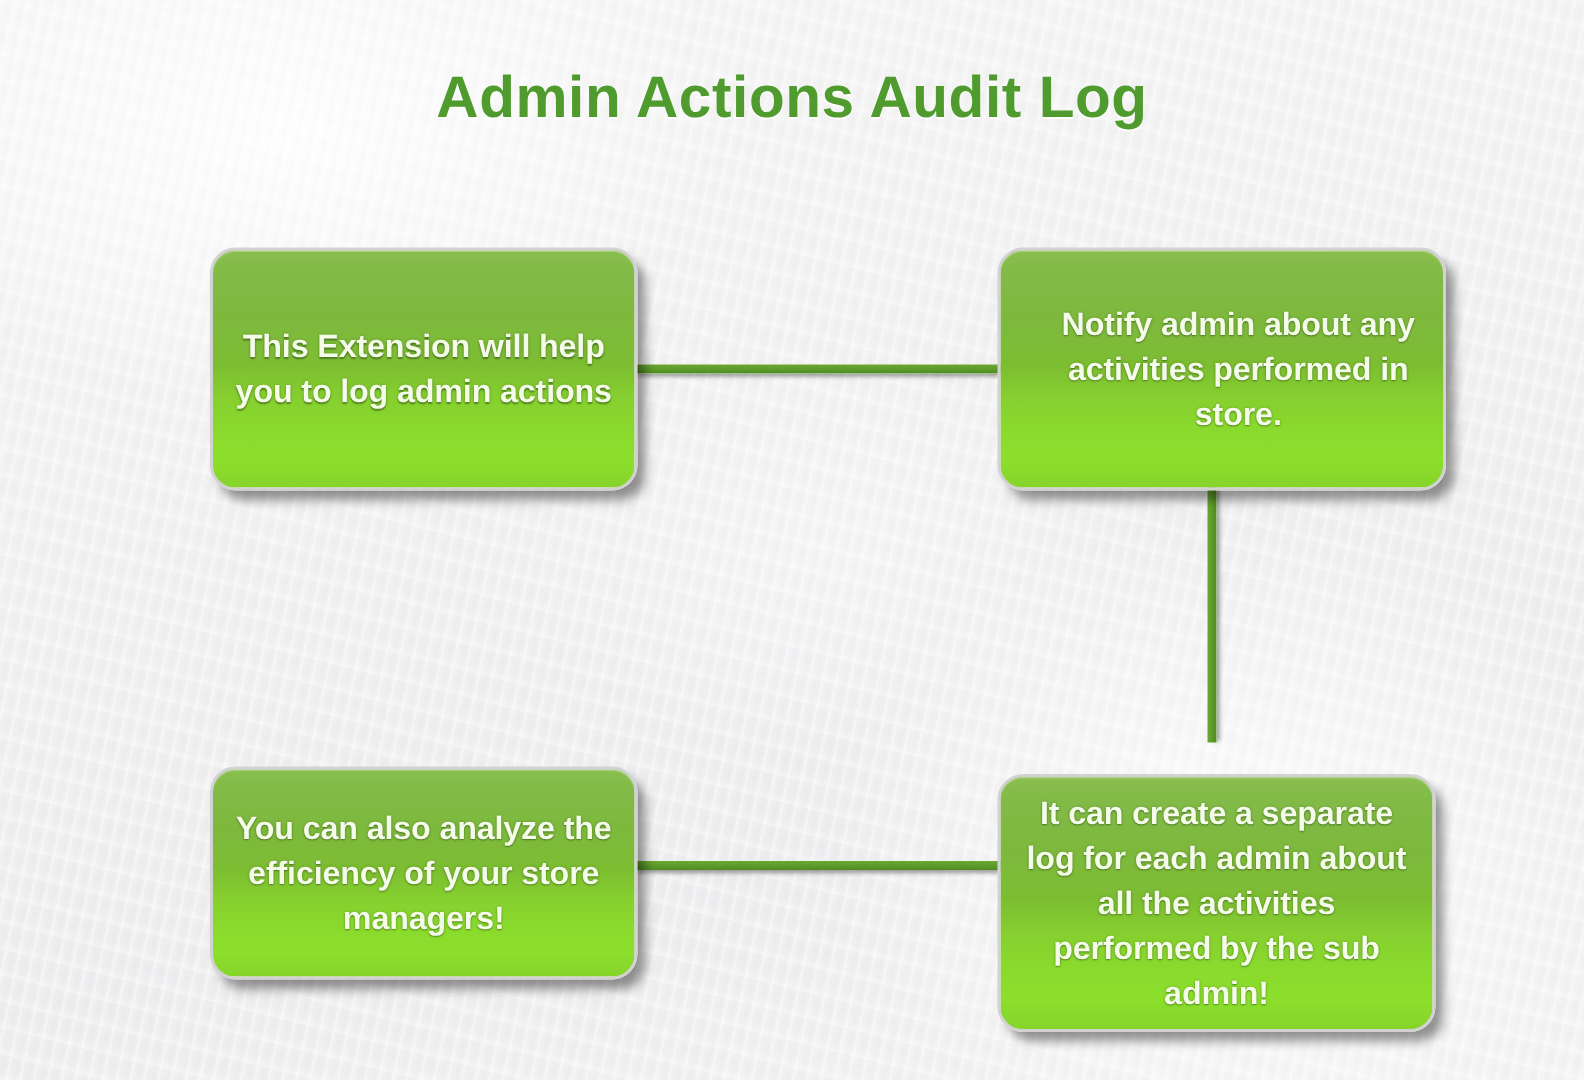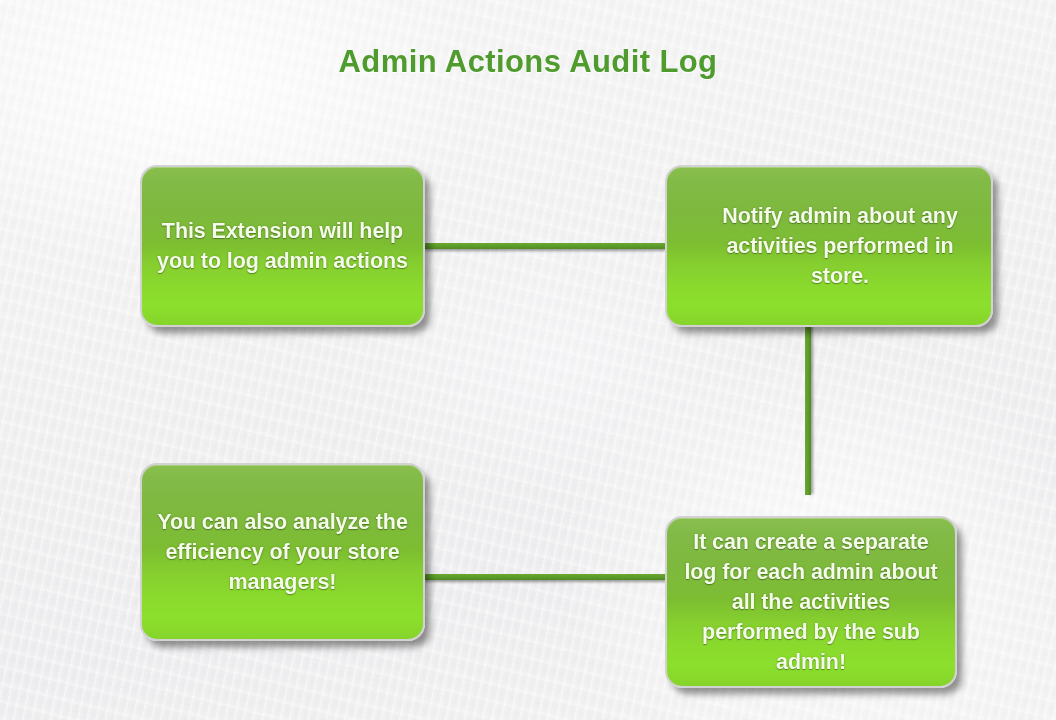--- a/index.html
+++ b/index.html
@@ -39,21 +39,21 @@
     opacity: 0.9;
   }
 
   
   #title {
     position: absolute;
     left: 0;
     top: 44px;
     width: 1056px;
     text-align: center;
-    font-size: 31px;
+    font-size: 39px;
     font-weight: bold;
     letter-spacing: 0.4px;
     color: #4f9b2e;
     text-shadow: 0 1px 0 rgba(255,255,255,0.85);
     z-index: 5;
     white-space: nowrap;
   }
 
   
   .conn {
@@ -116,22 +116,22 @@
     color: #f4fbe9;
     font-weight: bold;
     font-size: 21.5px;
     line-height: 30px;
     letter-spacing: -0.1px;
     text-shadow: 0 1px 1px rgba(30,60,10,0.45), 0 0 2px rgba(30,60,10,0.25);
   }
 
   
   #node-1 { left: 140px; top: 165px; width: 285px; height: 162px; justify-content: center; }
-  #node-2 { left: 665px; top: 165px; width: 328px; height: 162px; padding-left: 22px; }
-  #node-3 { left: 140px; top: 463px; width: 285px; height: 178px; }
+  #node-2 { left: 665px; top: 165px; width: 299px; height: 162px; padding-left: 22px; }
+  #node-3 { left: 140px; top: 511px; width: 285px; height: 142px; }
   #node-4 { left: 665px; top: 516px; width: 292px; height: 172px; }
 
   #conn-1-2 { left: 424px; top: 243px; width: 243px; }
   #conn-2-4 { left: 805px; top: 325px; height: 170px; }
   #conn-3-4 { left: 424px; top: 574px; width: 243px; }
 </style>
 </head>
 <body>
 
 <div id="stage">

